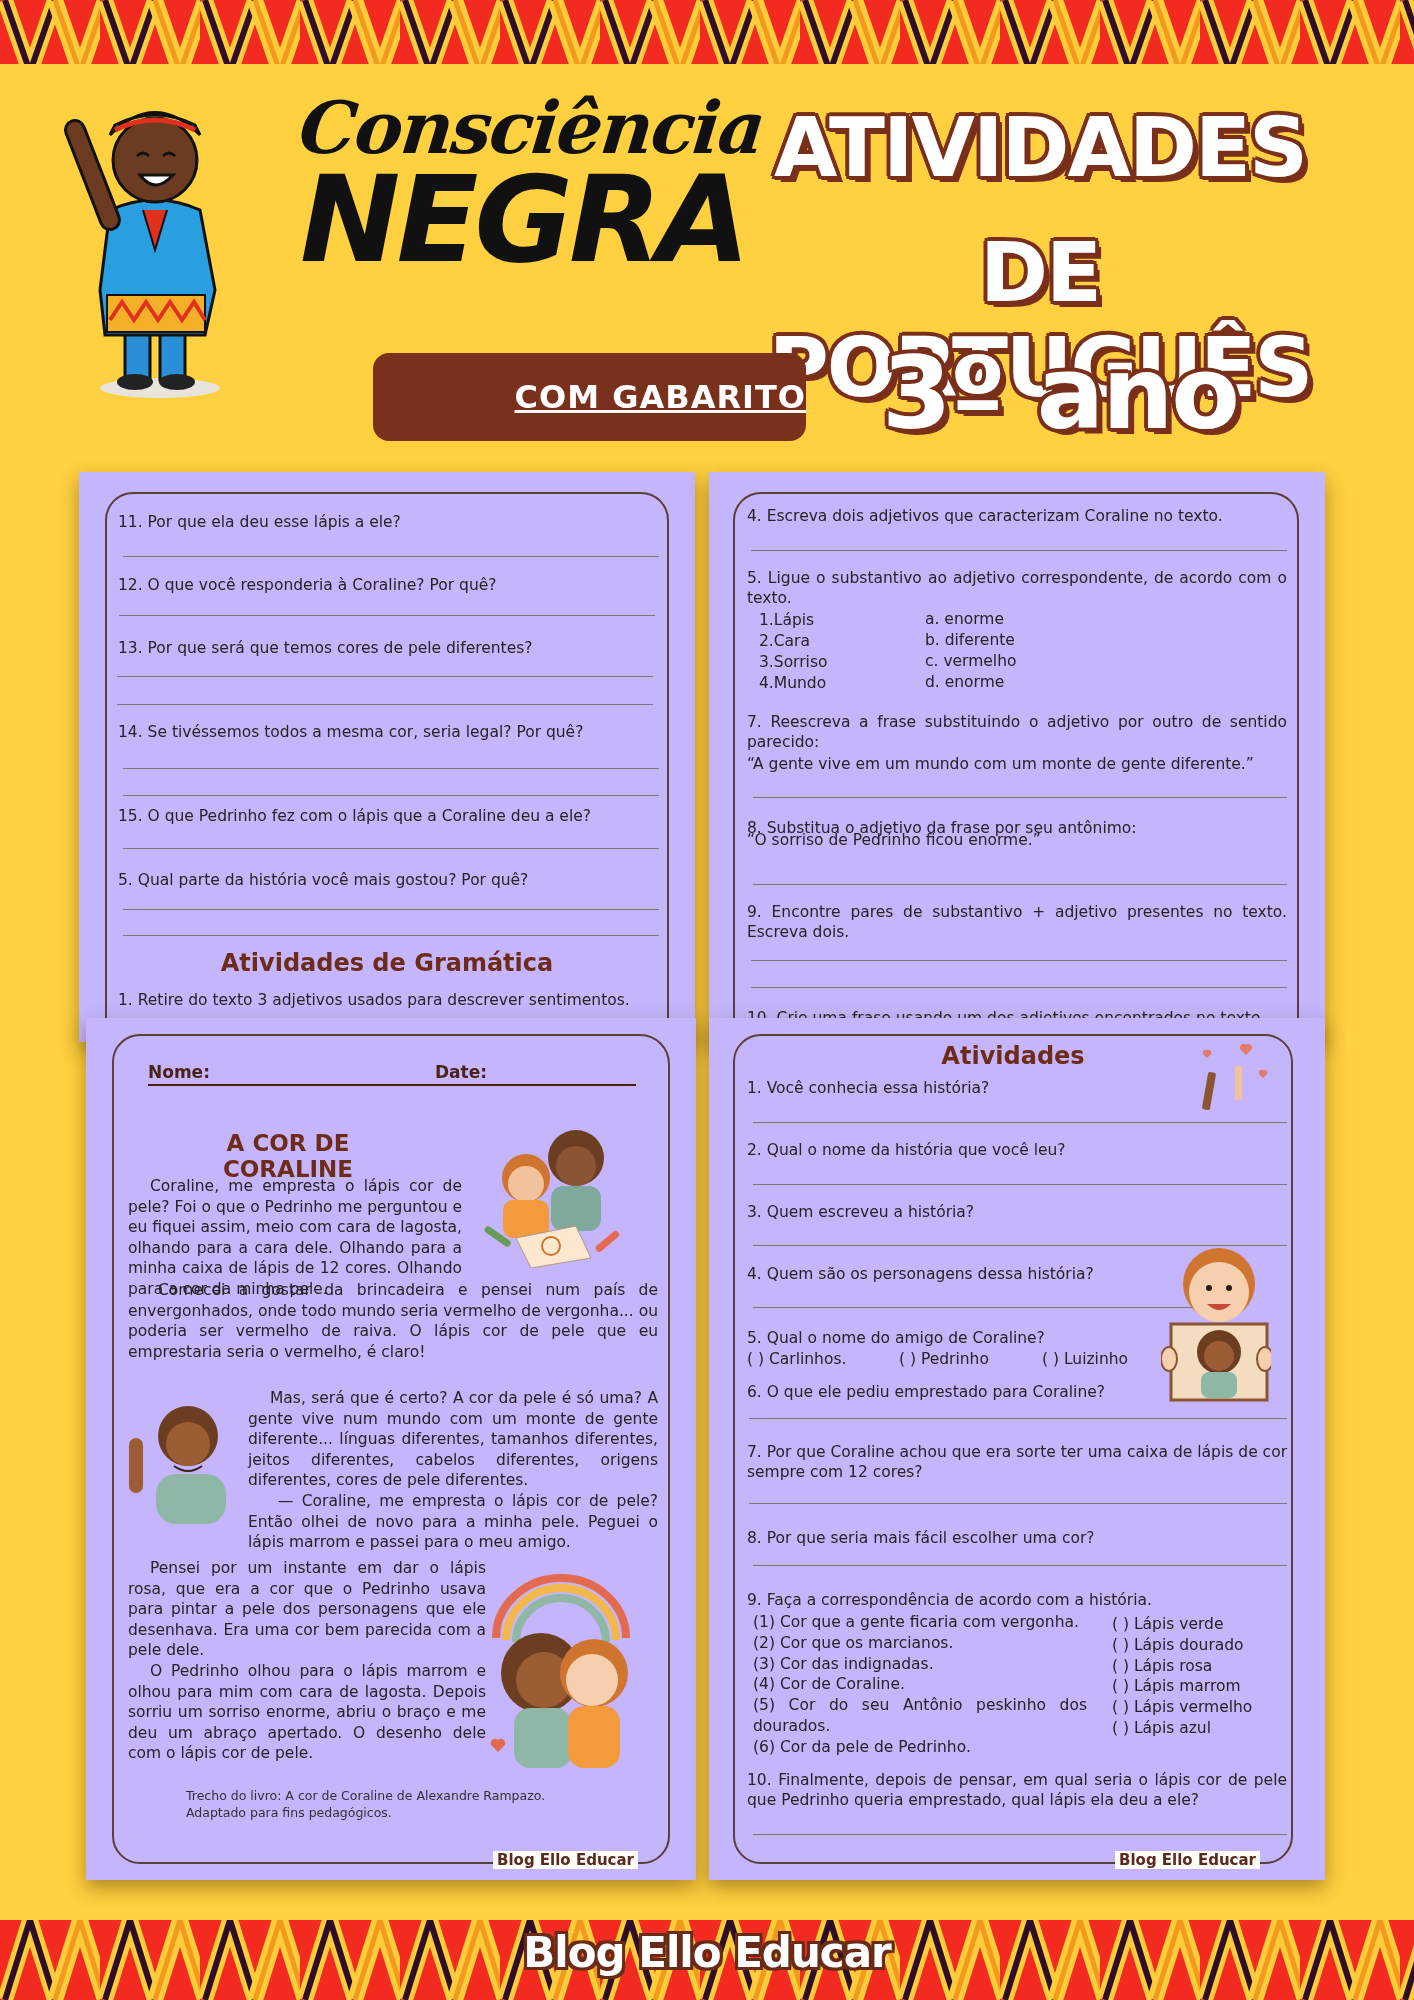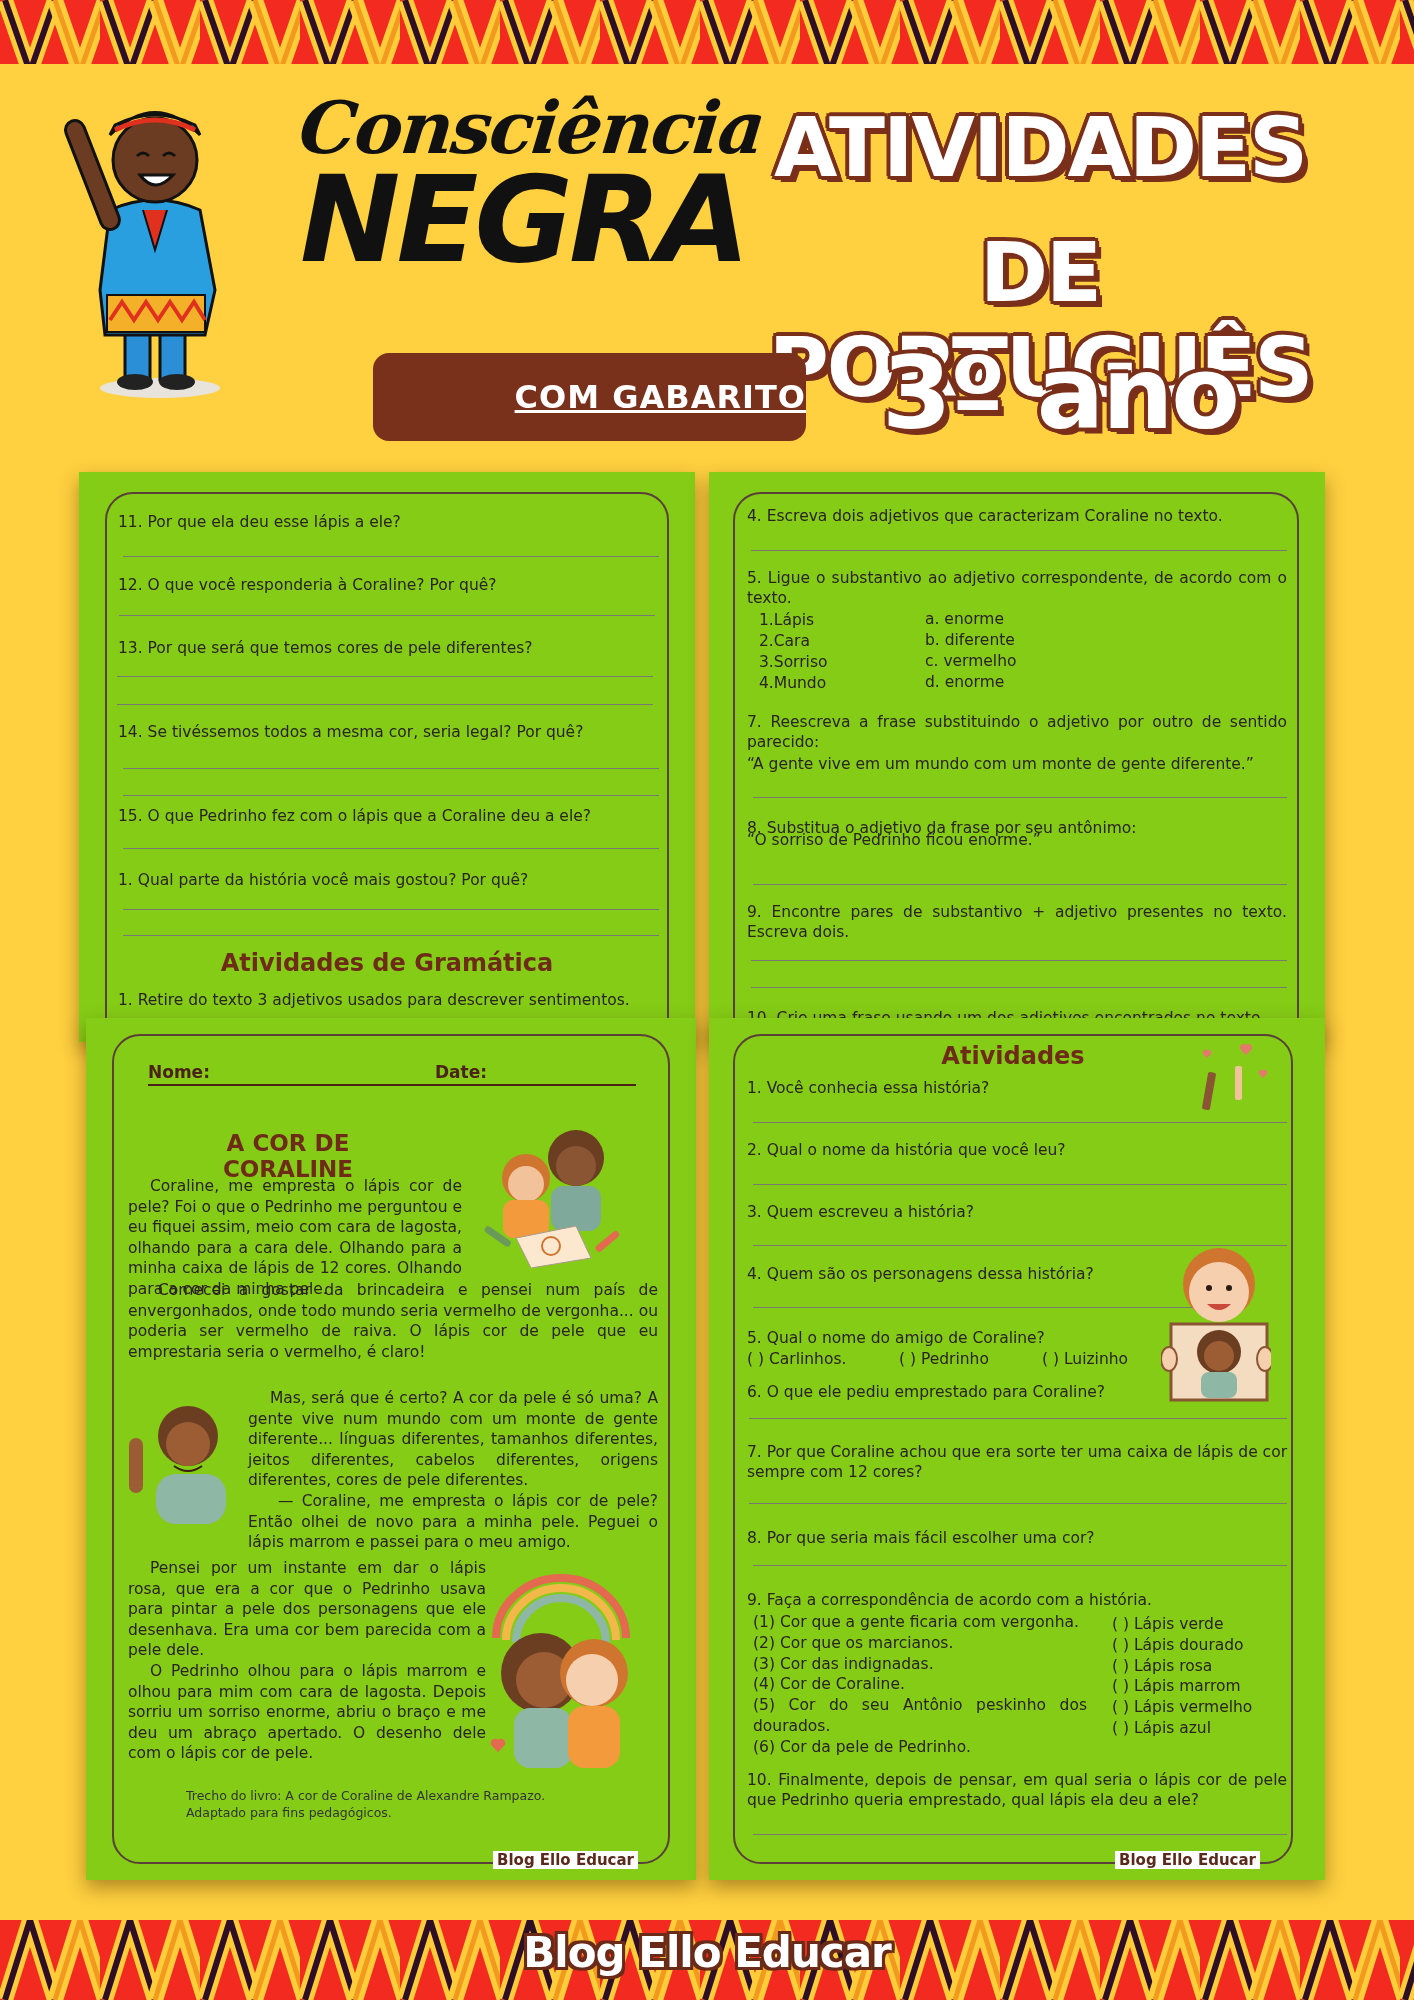--- a/index.html
+++ b/index.html
@@ -45,21 +45,21 @@
   .gabarito {
     position: absolute; left: 373px; top: 353px; width: 433px; height: 88px;
     background: #7a311c; border-radius: 16px; color: #fff;
     font-size: 32px; font-weight: bold; text-align: right; line-height: 88px;
     letter-spacing: 1px;
     text-decoration: underline;
   }
 
   
   .page {
-    position: absolute; background: #84cc16;
+    position: absolute; background: #c4b5fd;
     box-shadow: 0 8px 18px rgba(80,50,0,0.45);
   }
   .frame {
     position: absolute; border: 2px solid #5a4038; border-radius: 28px;
   }
   .q { position: absolute; font-size: 15.5px; color: #2b2222; line-height: 20px; }
   .ans { position: absolute; height: 0; border-top: 1.5px solid #777; }
   .just { text-align: justify; }
   .hd { position: absolute; color: #6e2c18; font-weight: bold; text-align: center; }
   .story { position: absolute; font-size: 15.5px; line-height: 20.6px; text-align: justify; color: #2b2222; }
@@ -134,21 +134,21 @@
   <div class="q" style="left:39px; top:103px;">12. O que você responderia à Coraline? Por quê?</div>
   <div class="ans" style="left:40px; top:143px; width:536px;"></div>
   <div class="q" style="left:39px; top:166px;">13. Por que será que temos cores de pele diferentes?</div>
   <div class="ans" style="left:38px; top:204px; width:536px;"></div>
   <div class="ans" style="left:38px; top:232px; width:536px;"></div>
   <div class="q" style="left:39px; top:250px;">14. Se tivéssemos todos a mesma cor, seria legal? Por quê?</div>
   <div class="ans" style="left:44px; top:296px; width:536px;"></div>
   <div class="ans" style="left:44px; top:323px; width:536px;"></div>
   <div class="q" style="left:39px; top:334px;">15. O que Pedrinho fez com o lápis que a Coraline deu a ele?</div>
   <div class="ans" style="left:44px; top:376px; width:536px;"></div>
-  <div class="q" style="left:39px; top:398px;">1. Qual parte da história você mais gostou? Por quê?</div>
+  <div class="q" style="left:39px; top:398px;">5. Qual parte da história você mais gostou? Por quê?</div>
   <div class="ans" style="left:44px; top:437px; width:536px;"></div>
   <div class="ans" style="left:44px; top:463px; width:536px;"></div>
   <div class="hd" style="left:26px; top:477px; width:564px; font-size:24px;">Atividades de Gramática</div>
   <div class="q" style="left:39px; top:518px;">1. Retire do texto 3 adjetivos usados para descrever sentimentos.</div>
 </div>
 
 <div class="page" style="left:709px; top:472px; width:616px; height:570px;">
   <div class="frame" style="left:24px; top:20px; width:566px; height:600px;"></div>
   <div class="q" style="left:38px; top:34px; width:540px;">4. Escreva dois adjetivos que caracterizam Coraline no texto.</div>
   <div class="ans" style="left:42px; top:78px; width:536px;"></div>

